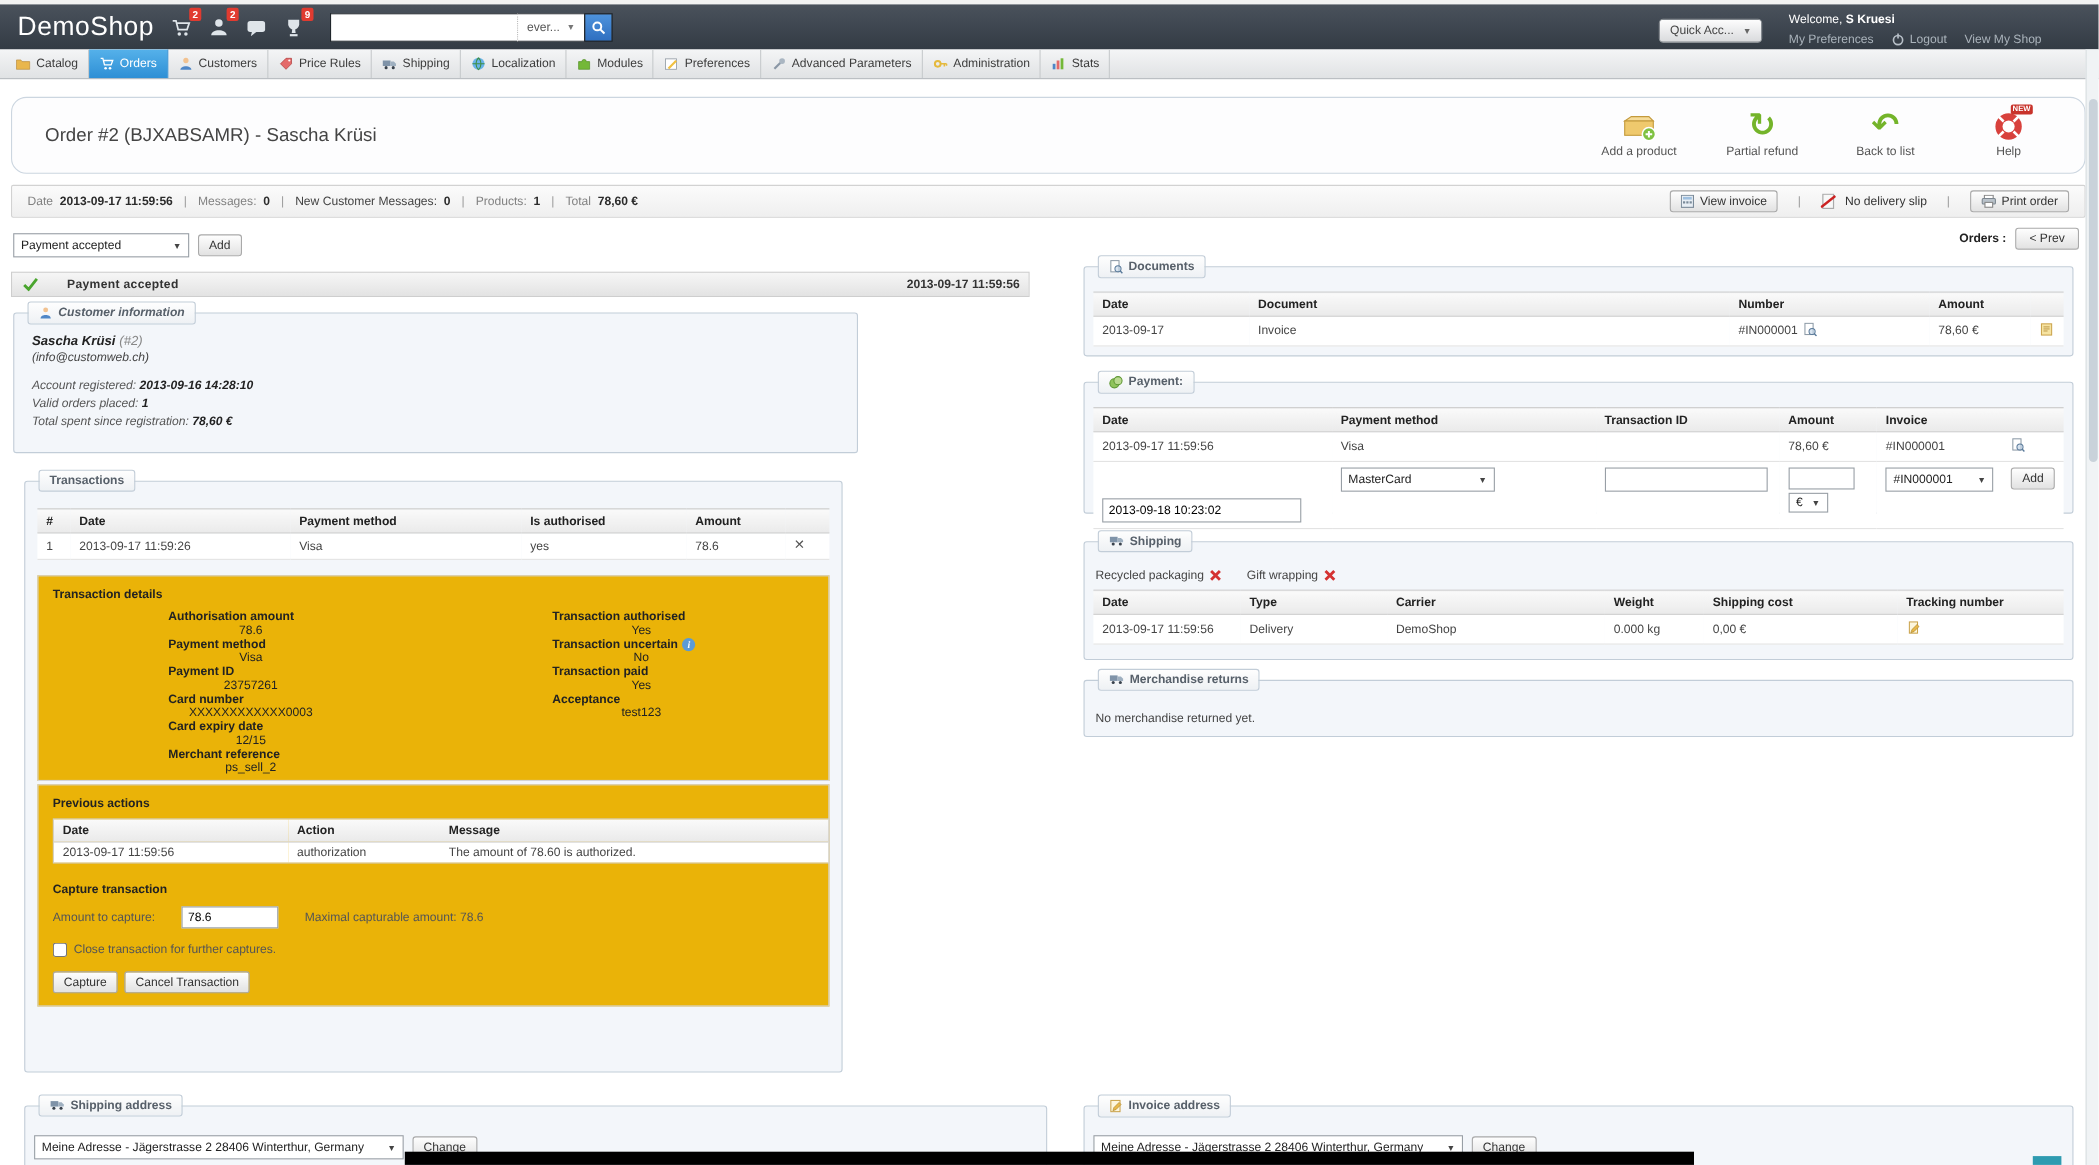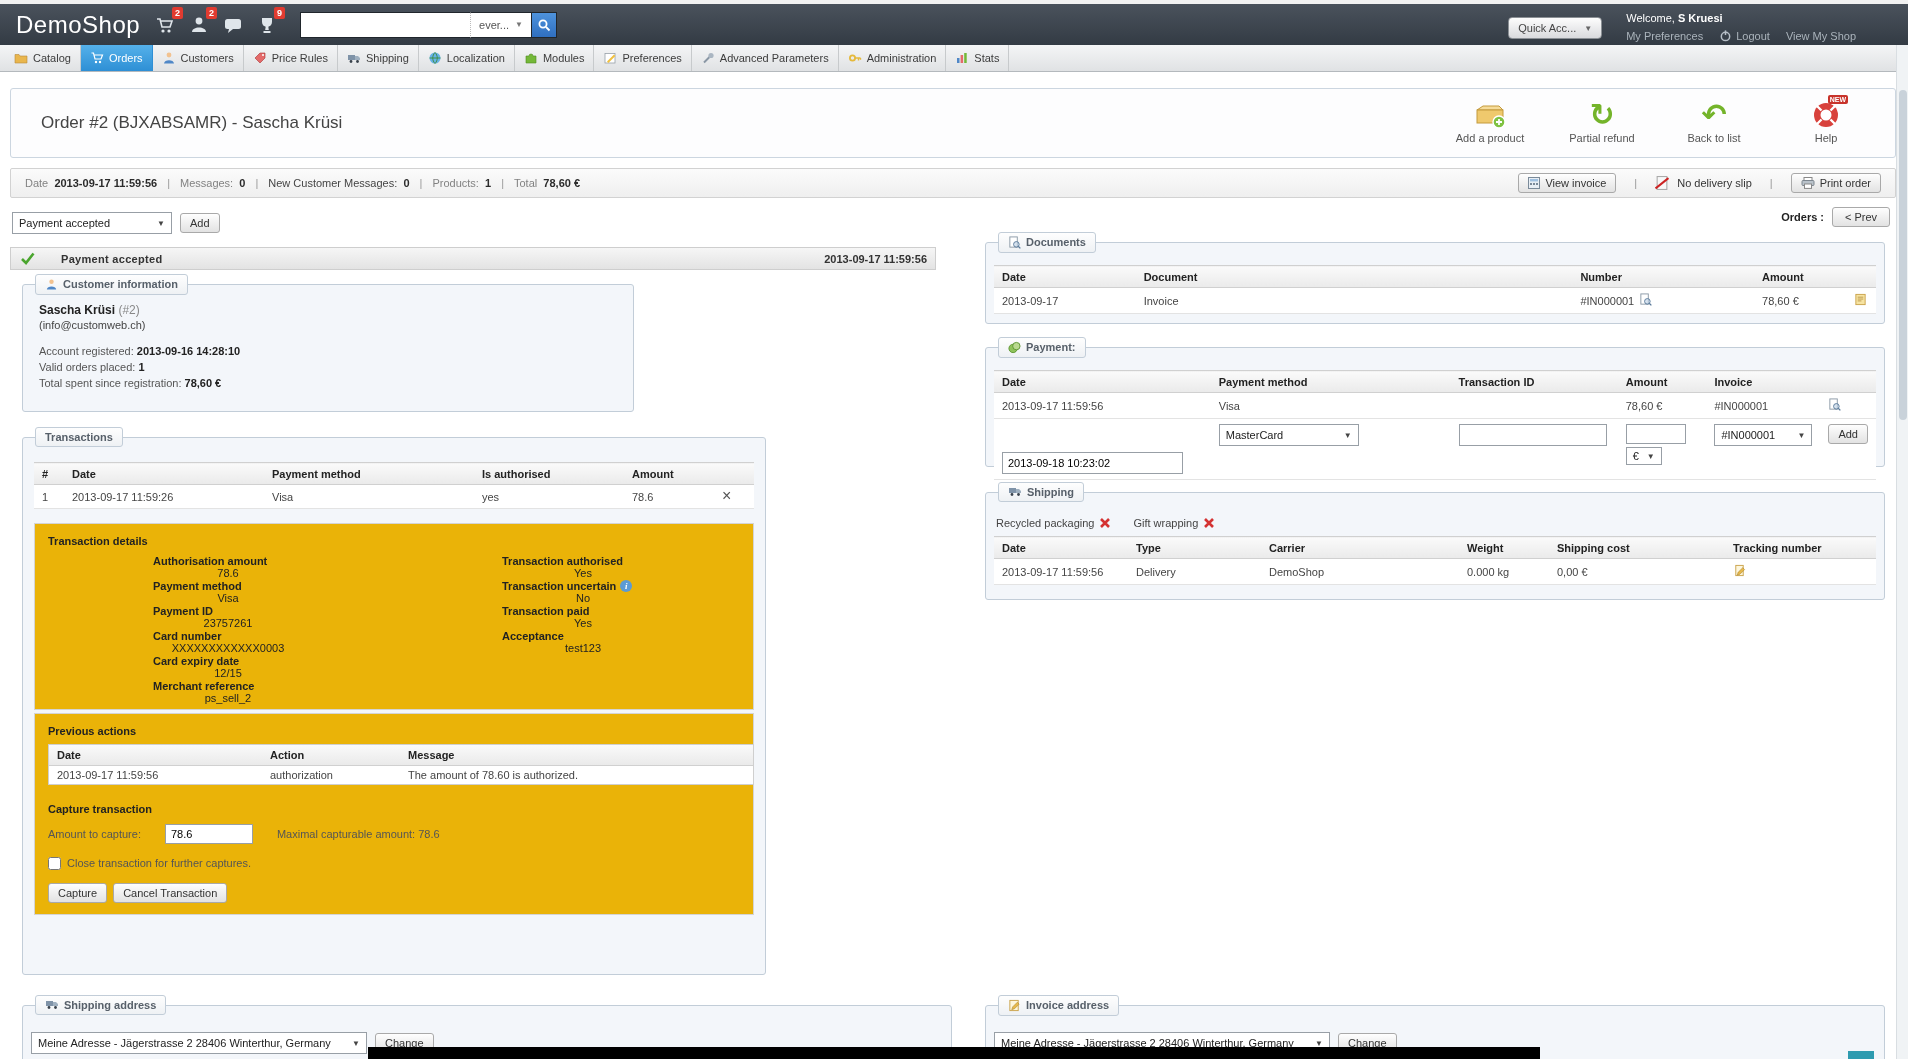--- a/index.html
+++ b/index.html
@@ -34,21 +34,21 @@
   
   .tabstrip { position:absolute; top:45px; left:0; width:100%; height:27px;
               background:linear-gradient(#f4f5f6,#e0e2e4); border-bottom:1px solid #b4b9bd; display:flex; padding-left:5px; }
   .tab { display:flex; align-items:center; gap:5px; padding:12px 9px; font-size:11px; color:#3c3c3c;
          border-right:1px solid #c7cacc; cursor:pointer; white-space:nowrap; }
   .tab.active { background:linear-gradient(#55b1ea,#2e8fd5); color:#fff; border-right-color:#2e8fd5; }
   .ticon { width:14px; height:14px; flex:0 0 auto; }
 
   
   .hdrpanel { position:absolute; top:88px; left:10px; width:1886px; height:70px; background:#fdfdfe;
-              border:1px solid #ccd6e0; border-radius:3px; display:flex; align-items:center; }
+              border:1px solid #ccd6e0; border-radius:14px; display:flex; align-items:center; }
   .order-title { font-size:17px; color:#444; margin-left:30px; }
   .hdr-actions { position:absolute; right:26px; top:10px; display:flex; gap:26px; }
   .hdr-act { display:flex; flex-direction:column; align-items:center; gap:3px; font-size:11px; color:#555; cursor:pointer; width:86px; }
   .hdr-act .ic { height:30px; display:flex; align-items:flex-end; justify-content:center; position:relative; }
   .green-arrow { font-size:30px; line-height:28px; color:#74b42a; font-weight:bold; }
   .new-badge { position:absolute; top:-4px; right:-8px; background:#c8332b; color:#fff; font-size:7px; font-weight:bold; padding:1px 2px; border-radius:2px; }
 
   
   .infobar { position:absolute; top:168px; left:10px; width:1886px; height:30px;
              background:linear-gradient(#fbfbfb,#efefef); border:1px solid #d2d2d2; border-radius:2px;
@@ -77,21 +77,21 @@
                display:flex; align-items:center; font-size:11px; }
   .statusbar .st-label { font-weight:bold; color:#333; margin-left:26px; letter-spacing:.3px; }
   .statusbar .st-date { margin-left:auto; margin-right:8px; font-weight:bold; color:#333; }
 
   
   .fs { position:absolute; border:1px solid #c2cdd8; border-radius:3px; background:#f3f6fa; }
   .legend { position:absolute; top:-11px; left:12px; background:linear-gradient(#fefefe,#eef1f4);
             border:1px solid #c2cdd8; border-radius:3px; padding:3px 9px; font-size:11px; font-weight:bold; color:#57606a;
             display:flex; gap:5px; }
 
-  .fs-customer { top:284px; left:22px; width:612px; height:128px; }
+  .fs-customer { top:284px; left:12px; width:768px; height:128px;font-style:italic; }
   .cust-body { padding:18px 16px 10px; font-size:11px; color:#555; }
   .cust-name { font-size:12px; color:#222; }
   .cust-name b { font-weight:bold; }
   .cust-id { color:#888; font-weight:normal; }
   .cust-email { margin-top:2px; color:#444; }
   .cust-info { margin-top:12px; line-height:16px; }
   .cust-info b { color:#222; }
 
   
   table.tbl { border-collapse:collapse; font-size:11px; width:100%; }
@@ -691,20 +691,32 @@
           <td><span><svg width="13" height="13" viewBox="0 0 14 14">
                     <rect x="3" y="1.5" width="8" height="11" fill="#fdf6dd" stroke="#caa24a"></rect>
                     <path d="M4.5 12 l1-3 5-5 2 2-5 5z" fill="#e8b84b" stroke="#a8842b" stroke-width="0.6"></path>
                   </svg></span></td>
         </tr>
       </tbody>
         </table>
     </div>
   </div>
 
+  <div class="fs fs-returns">
+    <div class="legend">
+      <svg width="14" height="12" viewBox="0 0 14 12">
+          <rect x="1" y="2" width="7" height="5" fill="#7f93a8"></rect>
+          <path d="M8 3 h3 l2 2 v2 H8z" fill="#9fb0c0"></path>
+          <circle cx="4" cy="8.5" r="1.4" fill="#39424c"></circle>
+          <circle cx="10.5" cy="8.5" r="1.4" fill="#39424c"></circle>
+        </svg>
+      <span>Merchandise returns</span>
+    </div>
+    <div class="returns-empty">No merchandise returned yet.</div>
+  </div>
 
   <div class="fs fs-shipaddr">
     <div class="legend">
       <svg width="14" height="12" viewBox="0 0 14 12">
           <rect x="1" y="2" width="7" height="5" fill="#7f93a8"></rect>
           <path d="M8 3 h3 l2 2 v2 H8z" fill="#9fb0c0"></path>
           <circle cx="4" cy="8.5" r="1.4" fill="#39424c"></circle>
           <circle cx="10.5" cy="8.5" r="1.4" fill="#39424c"></circle>
         </svg>
       <span>Shipping address</span>

